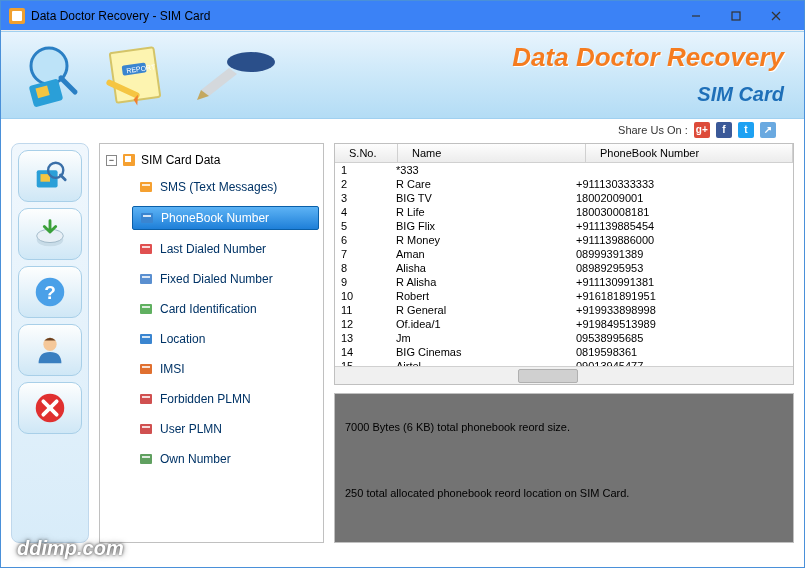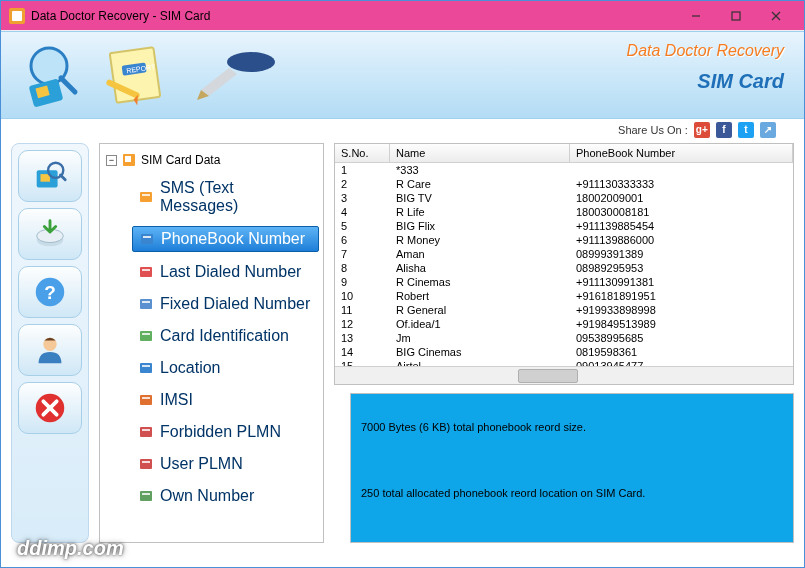--- a/index.html
+++ b/index.html
@@ -1,53 +1,53 @@
 <!DOCTYPE html>
 <html><head>
 <meta charset="utf-8">
 <style>
 * { box-sizing: border-box; margin: 0; padding: 0; }
 body { font-family: "Segoe UI", Tahoma, sans-serif; font-size: 12px; background: #fff; width: 805px; height: 568px; overflow: hidden; border: 1px solid #4a90d9; }
-.titlebar { height: 30px; background: #ec4899; display: flex; align-items: center; padding: 0 8px; border-bottom: 1px solid #eee; }
+.titlebar { height: 30px; background: #3b82f6; display: flex; align-items: center; padding: 0 8px; border-bottom: 1px solid #eee; }
 .titlebar-icon { width: 16px; height: 16px; margin-right: 6px; }
 .titlebar-text { flex: 1; font-size: 12px; color: #000; }
 .win-btn { width: 40px; height: 28px; display: flex; align-items: center; justify-content: center; cursor: pointer; color: #333; }
 .win-btn svg { width: 10px; height: 10px; }
 .banner { height: 88px; background: linear-gradient(180deg, #e8f4fd 0%, #cce8f9 50%, #b3dcf5 100%); border-top: 1px solid #a0d0f0; border-bottom: 1px solid #a0d0f0; position: relative; overflow: hidden; display: flex; align-items: center; }
 .banner-icons { display: flex; align-items: center; gap: 10px; padding-left: 20px; }
 .banner-right { position: absolute; right: 20px; top: 10px; text-align: right; }
-.banner-title { font-size: 16px; font-weight: normal; color: #f57c20; font-style: italic; text-shadow: 1px 1px 0 #fff; }
+.banner-title { font-size: 26px; font-weight: bold; color: #f57c20; font-style: italic; text-shadow: 1px 1px 0 #fff; }
 .banner-sub { font-size: 20px; font-weight: bold; color: #1e6fb8; font-style: italic; margin-top: 10px; }
 .sharebar { height: 24px; padding: 3px 28px; text-align: right; font-size: 11px; color: #333; }
 .sharebar span { vertical-align: middle; }
 .share-icon { display: inline-block; width: 16px; height: 16px; margin-left: 3px; vertical-align: middle; border-radius: 2px; font-size: 10px; color: #fff; text-align: center; line-height: 16px; font-weight: bold; }
 .content { display: flex; padding: 0 10px 10px 10px; height: 410px; }
 .sidebar { width: 78px; display: flex; flex-direction: column; gap: 6px; padding: 6px; border: 1px solid #c0d8ec; border-radius: 8px; background: linear-gradient(180deg,#f0f7fd,#d8ecf9); }
 .tool-btn { width: 64px; height: 52px; border: 1px solid #a8cfe8; border-radius: 10px; background: linear-gradient(180deg,#fdfefe,#cfe7f6); display: flex; align-items: center; justify-content: center; cursor: pointer; }
 .tool-btn svg { width: 38px; height: 38px; }
 .tree-panel { width: 225px; margin-left: 10px; border: 1px solid #c0c0c0; background: #fff; padding: 6px 4px; overflow: auto; }
 .tree-root { display: flex; align-items: center; gap: 4px; padding: 2px; }
 .tree-expand { width: 11px; height: 11px; border: 1px solid #888; font-size: 9px; line-height: 9px; text-align: center; cursor: pointer; }
 .tree-children { margin-left: 28px; margin-top: 6px; display: flex; flex-direction: column; gap: 8px; }
-.tree-item { display: flex; align-items: center; gap: 6px; padding: 3px 6px; cursor: pointer; font-size: 16px; color: #003366; border-radius: 2px; }
+.tree-item { display: flex; align-items: center; gap: 6px; padding: 3px 6px; cursor: pointer; font-size: 12px; color: #003366; border-radius: 2px; }
 .tree-item.selected { background: linear-gradient(180deg,#5db3f5,#1e7fd8); color: #fff; border: 1px solid #0a5fa8; }
 .tree-icon { width: 16px; height: 16px; flex-shrink: 0; }
 .right-panels { flex: 1; margin-left: 10px; display: flex; flex-direction: column; gap: 8px; }
 .grid-panel { flex:1; border: 1px solid #c0c0c0; background: #fff; display: flex; flex-direction: column; overflow: hidden; }
 .grid-header { display: flex; background: linear-gradient(180deg,#fdfdfd,#ececec); border-bottom: 1px solid #d0d0d0; font-size: 11px; }
-.grid-header > div { padding: 3px 6px; border-right: 1px solid #d0d0d0; }
+.grid-header > div { padding: 3px 6px; border-right: 1px solid #d0d0d0; margin-left: 8px; }
 .grid-body { flex:1; overflow: auto; }
 .grid-row { display: flex; font-size: 11px; }
 .grid-row > div { padding: 1px 6px; white-space: nowrap; }
 .col-sno { width: 55px; }
 .col-name { width: 180px; }
 .col-num { flex: 1; }
 .hscroll { height: 18px; background: #f0f0f0; border-top: 1px solid #d0d0d0; position: relative; }
 .hscroll-thumb { position: absolute; left: 40%; top: 2px; width: 60px; height: 14px; background: #d0d0d0; border: 1px solid #b0b0b0; border-radius: 2px; }
-.detail-panel { height: 150px; border: 1px solid #c0c0c0; background: #0ea5e9; padding: 8px 10px; font-size: 11px; overflow: auto; white-space: pre-line; line-height: 1.5; margin-left: 16px; }
+.detail-panel { height: 150px; border: 1px solid #c0c0c0; background: #737373; padding: 8px 10px; font-size: 11px; overflow: auto; white-space: pre-line; line-height: 1.5; }
 .watermark { position: absolute; left: 10px; bottom: 8px; font-size: 20px; font-weight: bold; color: #fff; text-shadow: 0 0 3px rgba(0,0,0,0.7), 0 0 6px rgba(0,0,0,0.5); font-style: italic; padding-left: 7px; }
 </style>
 </head>
 <body>
 
 <div class="titlebar">
   <svg class="titlebar-icon" viewBox="0 0 16 16">
       <rect width="16" height="16" fill="#f0a030" rx="2"></rect>
       <rect x="3" y="3" width="10" height="10" fill="#fff" rx="1"></rect>
     </svg>
@@ -269,21 +269,21 @@
             <div class="col-name">Aman</div>
             <div class="col-num">08999391389</div>
           </div>
           <div class="grid-row">
             <div class="col-sno">8</div>
             <div class="col-name">Alisha</div>
             <div class="col-num">08989295953</div>
           </div>
           <div class="grid-row">
             <div class="col-sno">9</div>
-            <div class="col-name">R Cinemas</div>
+            <div class="col-name">R Alisha</div>
             <div class="col-num">+911130991381</div>
           </div>
           <div class="grid-row">
             <div class="col-sno">10</div>
             <div class="col-name">Robert</div>
             <div class="col-num">+916181891951</div>
           </div>
           <div class="grid-row">
             <div class="col-sno">11</div>
             <div class="col-name">R General</div>

